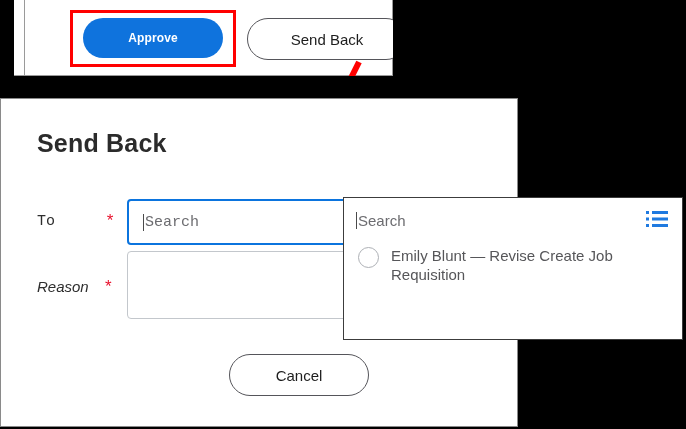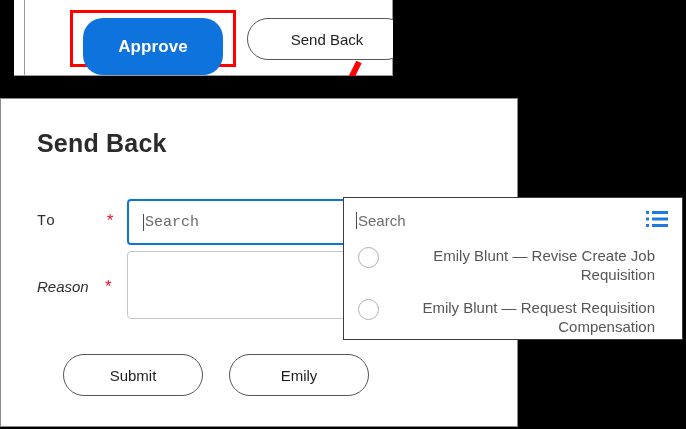--- a/index.html
+++ b/index.html
@@ -44,25 +44,25 @@
     height: 57px;
     border: 3px solid #ff0000;
     box-sizing: border-box;
     background: transparent;
   }
   .btn-approve {
     position: absolute;
     left: 58px;
     top: 18px;
     width: 140px;
-    height: 57px;
+    height: 40px;
     border-radius: 20px;
     background: #0f73dd;
     color: #ffffff;
-    font-size: 17px;
+    font-size: 12px;
     font-weight: bold;
     display: flex;
     align-items: center;
     justify-content: center;
     border: none;
     box-sizing: border-box;
     letter-spacing: 0.1px;
   }
   .btn-sendback-top {
     position: absolute;
@@ -242,21 +242,20 @@
     height: 18px;
   }
   .dd-option {
     position: absolute;
     left: 0;
     width: 100%;
     display: flex;
     align-items: flex-start;
     padding-left: 14px;
     box-sizing: border-box;
-    text-align: right;
   }
   .opt1 { top: 48px; }
   .opt2 { top: 100px; }
   .radio {
     width: 21px;
     height: 21px;
     border-radius: 50%;
     border: 1.5px solid #adb0b5;
     background: #ffffff;
     box-sizing: border-box;
@@ -313,22 +312,21 @@
     </div>
   </div>
 
   <div class="field-row-reason">
     <span class="field-label label-reason">Reason</span>
     <span class="req-star star-reason">*</span>
     <div class="input-reason"></div>
   </div>
 
   <div class="btn-row">
-    <div class="btn-pill btn-submit">Submit</div>
-    <div class="btn-pill btn-cancel">Emily</div>
+    <div class="btn-pill btn-cancel">Cancel</div>
   </div>
 </div>
 
 <div class="dropdown">
   <div class="dd-search-row">
     <span class="dd-search-text">
       <span class="caret"></span>
       <span>Search</span>
     </span>
   </div>
@@ -341,23 +339,19 @@
       <rect x="0" y="14" width="3" height="3" fill="#1f7ae0"></rect>
       <rect x="6" y="14" width="16" height="3" fill="#1f7ae0"></rect>
     </svg>
   </div>
 
   <div class="dd-option opt1">
     <span class="radio"></span>
     <span class="opt-label">Emily Blunt — Revise Create Job Requisition</span>
   </div>
 
-  <div class="dd-option opt2">
-    <span class="radio"></span>
-    <span class="opt-label">Emily Blunt — Request Requisition Compensation</span>
-  </div>
 </div>
 
 <div class="mask mask-left-top"></div>
 <div class="mask mask-right-top"></div>
 <div class="mask mask-gap"></div>
 <div class="mask mask-right-low"></div>
 <div class="mask mask-bottom"></div>
 
 </body></html>

